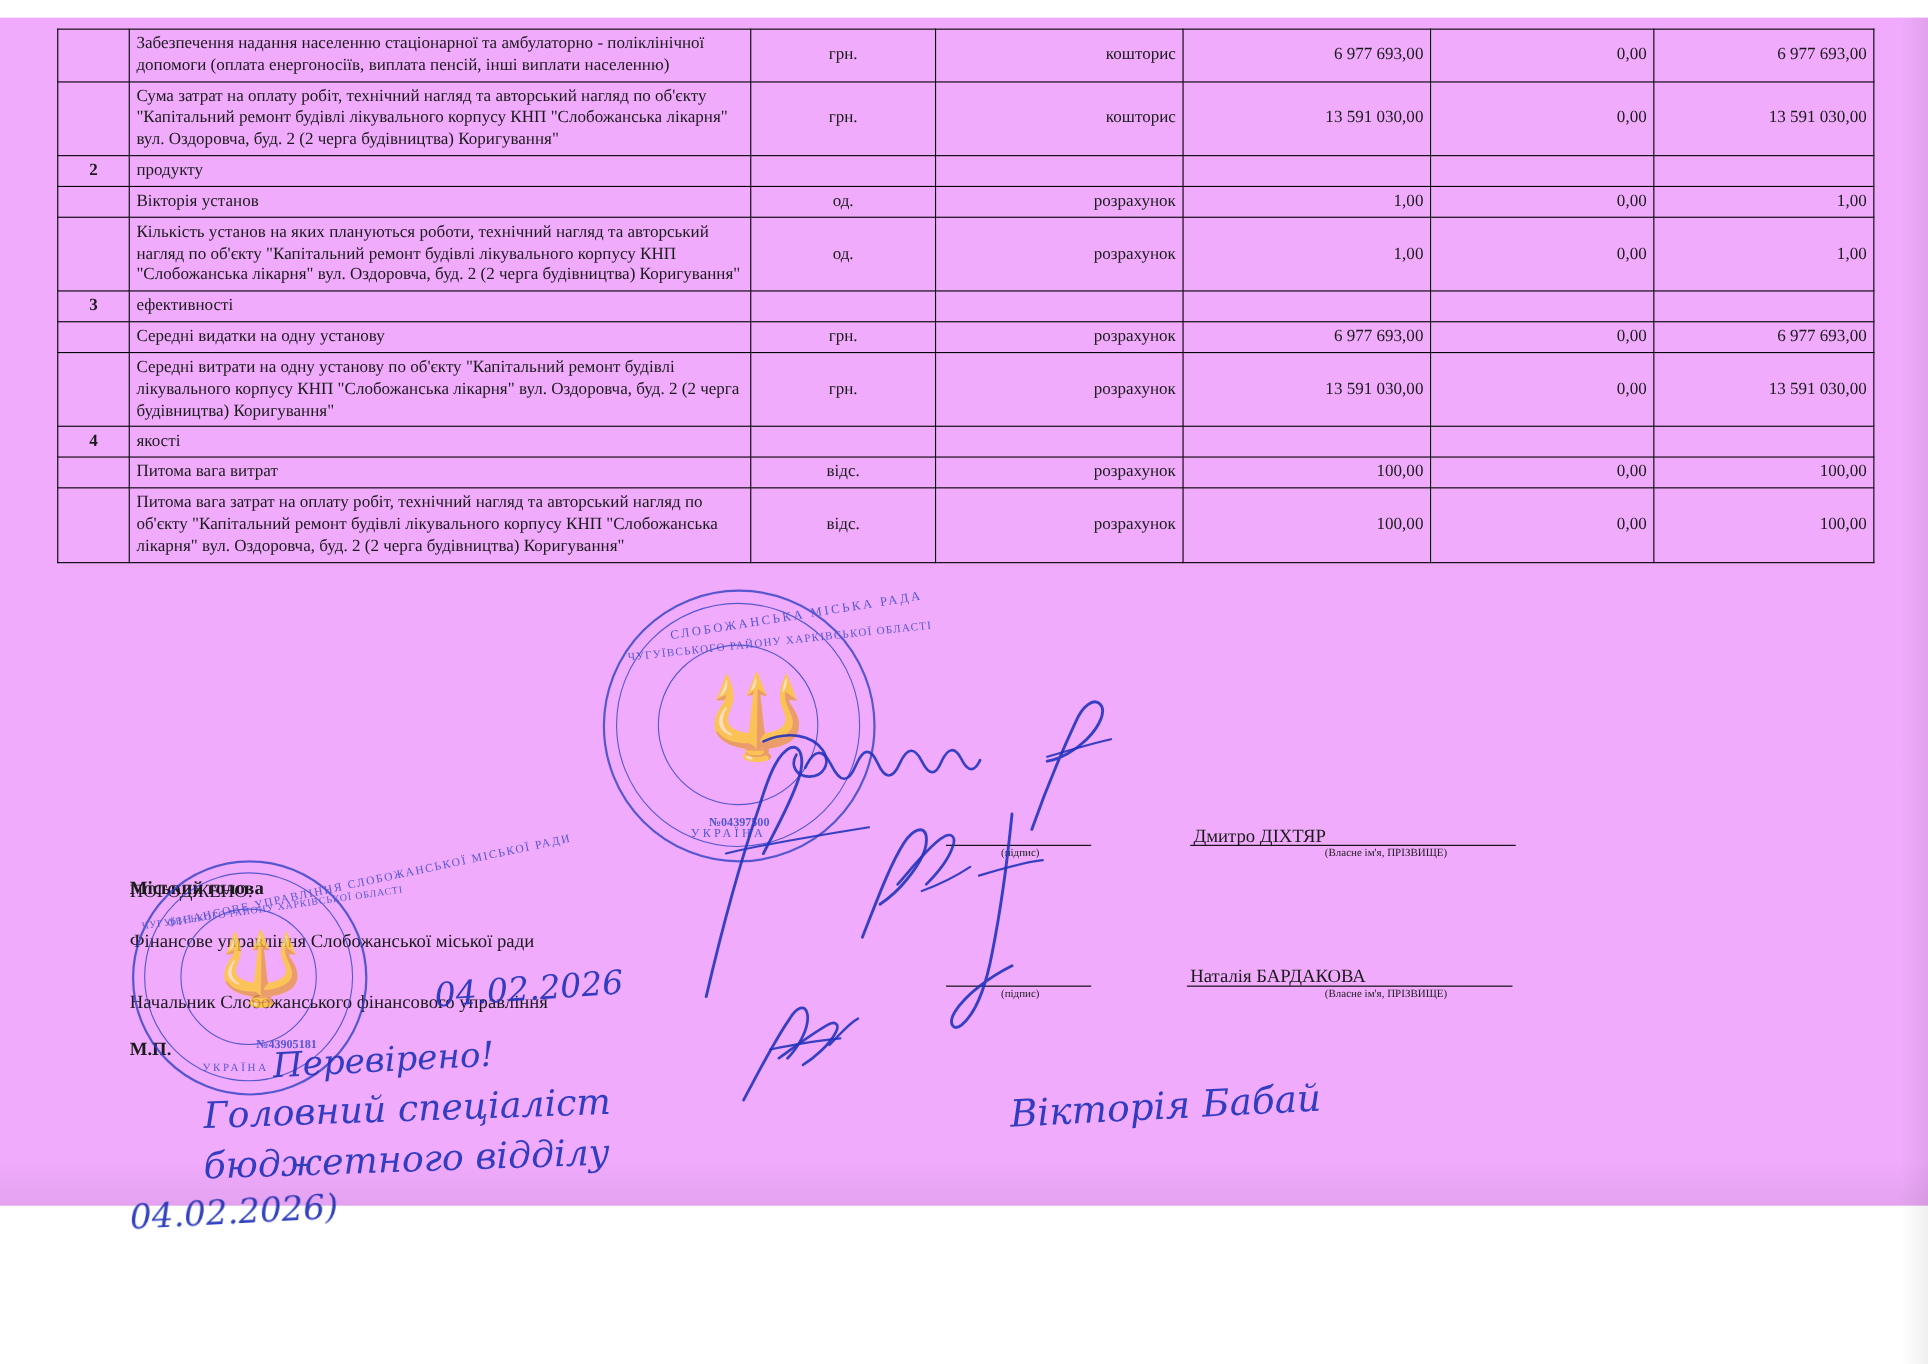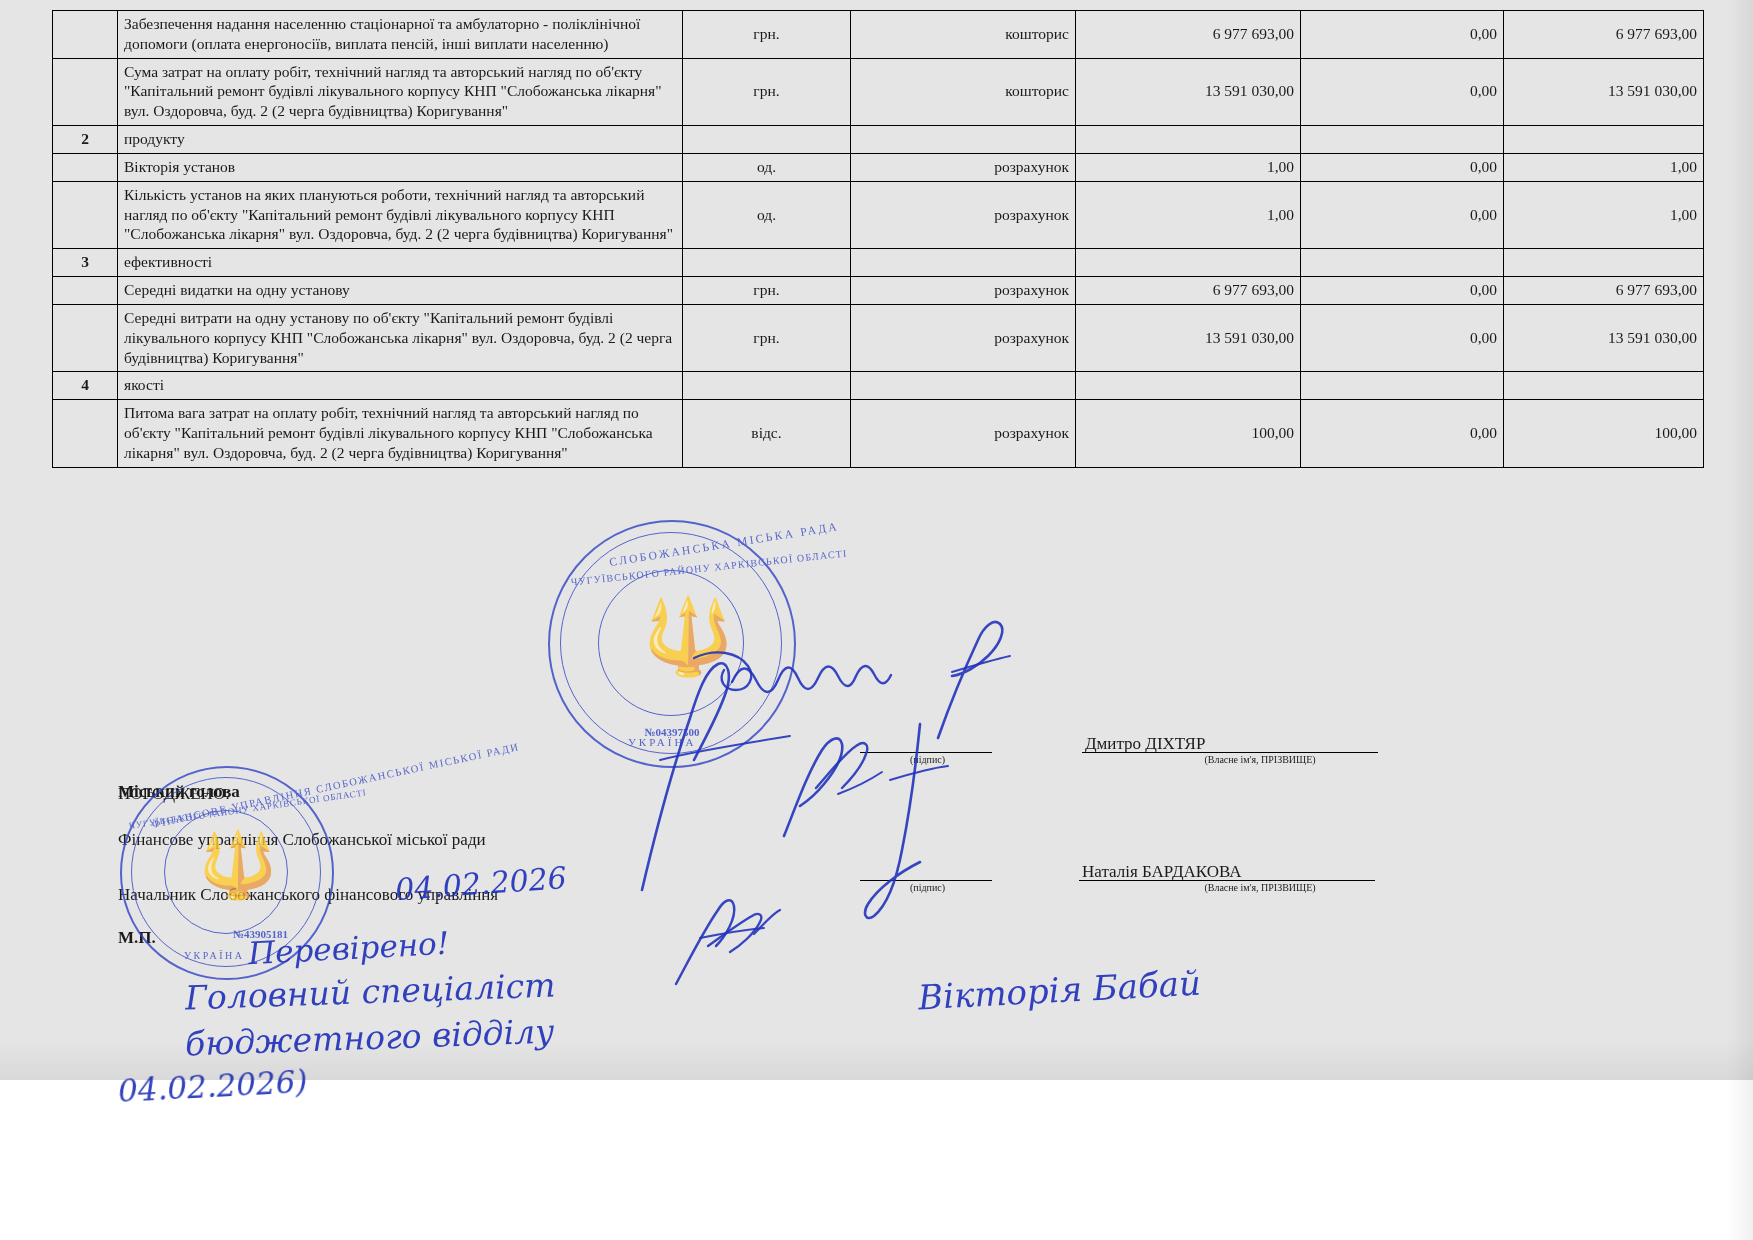--- a/index.html
+++ b/index.html
@@ -10,24 +10,24 @@
   body {
     width: 1753px;
     height: 1240px;
     position: relative;
     font-family: "Liberation Serif", serif;
     color: #1a1a1a;
     overflow: hidden;
   }
   .page {
     position: absolute;
-    left: 0; top: 0;
+    left: 0; top: 16px;
     width: 1753px;
     height: 1080px;
-    background: #e5e5e5;
+    background: #f0abfc;
     box-sizing: border-box;
   }
   
   .scan-shade-right {
     position: absolute;
     right: 0; top: 0;
     width: 26px; height: 1240px;
     background: linear-gradient(to right, rgba(0,0,0,0.0), rgba(0,0,0,0.06));
     pointer-events: none;
   }
@@ -279,20 +279,29 @@
       <tr class="group">
         <td class="c-num">4</td>
         <td class="c-name mid">якості</td>
         <td class="c-unit"></td>
         <td class="c-src"></td>
         <td class="c-v1"></td>
         <td class="c-v2"></td>
         <td class="c-v3"></td>
       </tr>
 
+      <tr>
+        <td class="c-num"></td>
+        <td class="c-name mid">Питома вага витрат</td>
+        <td class="c-unit">відс.</td>
+        <td class="c-src">розрахунок</td>
+        <td class="c-v1">100,00</td>
+        <td class="c-v2">0,00</td>
+        <td class="c-v3">100,00</td>
+      </tr>
 
       <tr>
         <td class="c-num"></td>
         <td class="c-name">Питома вага затрат на оплату робіт, технічний нагляд та авторський нагляд по об'єкту "Капітальний ремонт будівлі лікувального корпусу КНП "Слобожанська лікарня" вул. Оздоровча, буд. 2 (2 черга будівництва) Коригування"</td>
         <td class="c-unit">відс.</td>
         <td class="c-src">розрахунок</td>
         <td class="c-v1">100,00</td>
         <td class="c-v2">0,00</td>
         <td class="c-v3">100,00</td>
       </tr>

